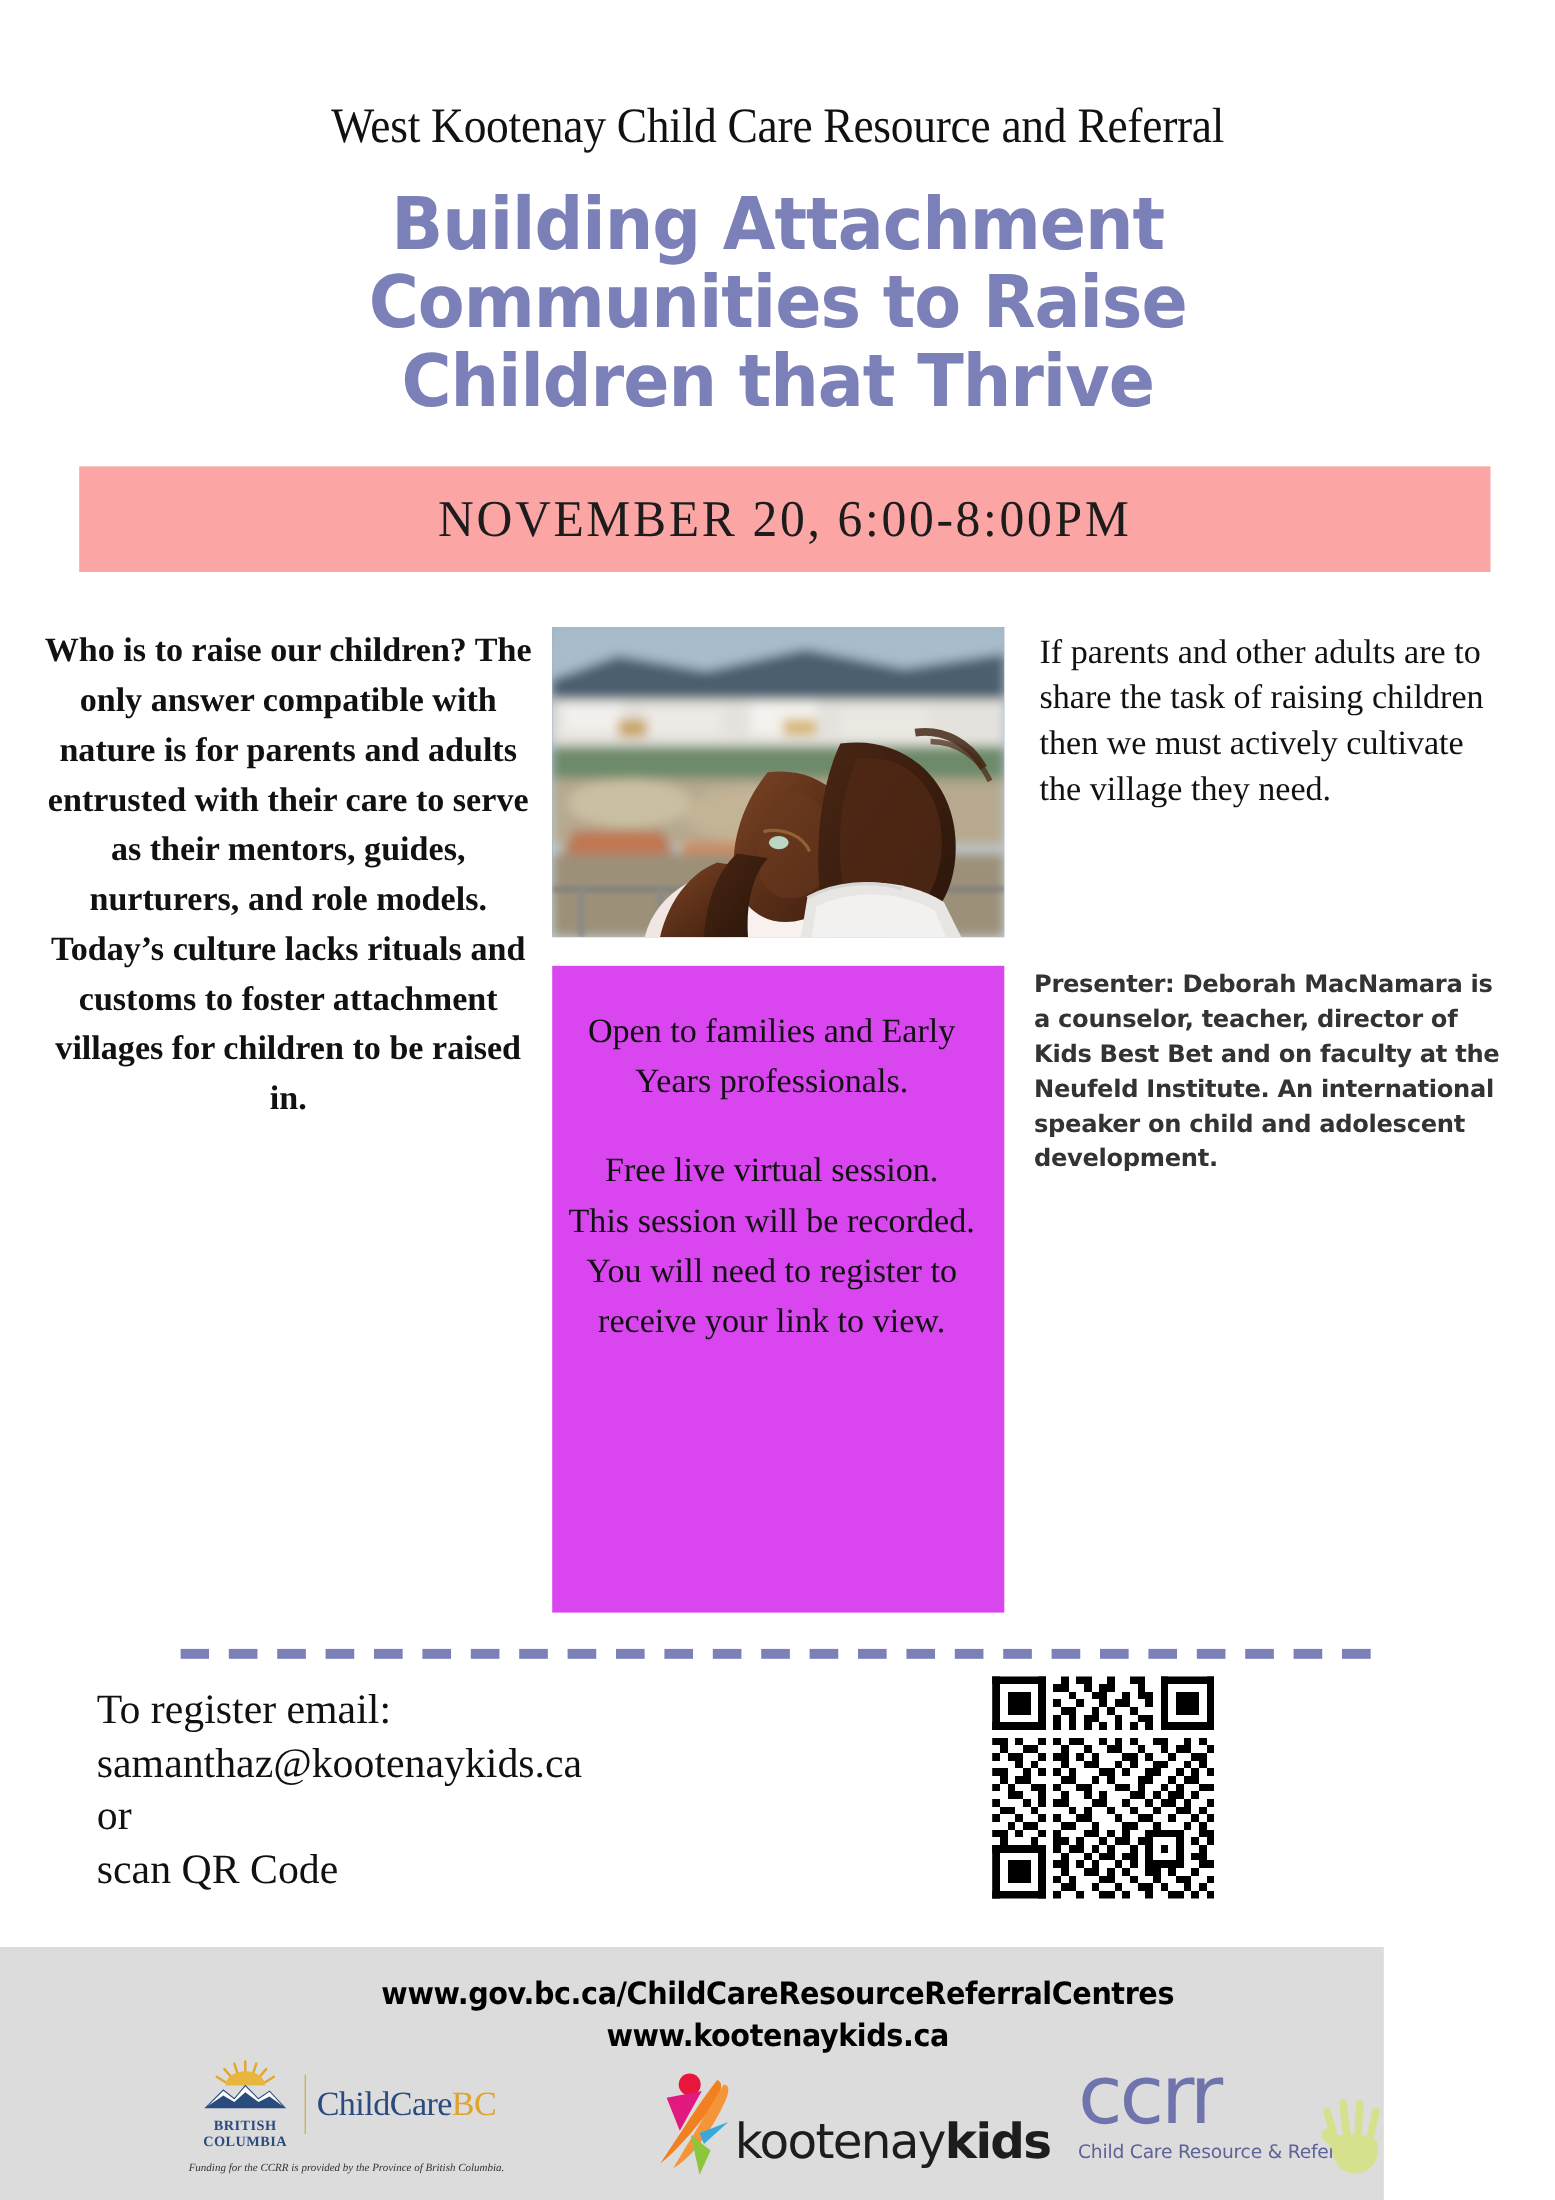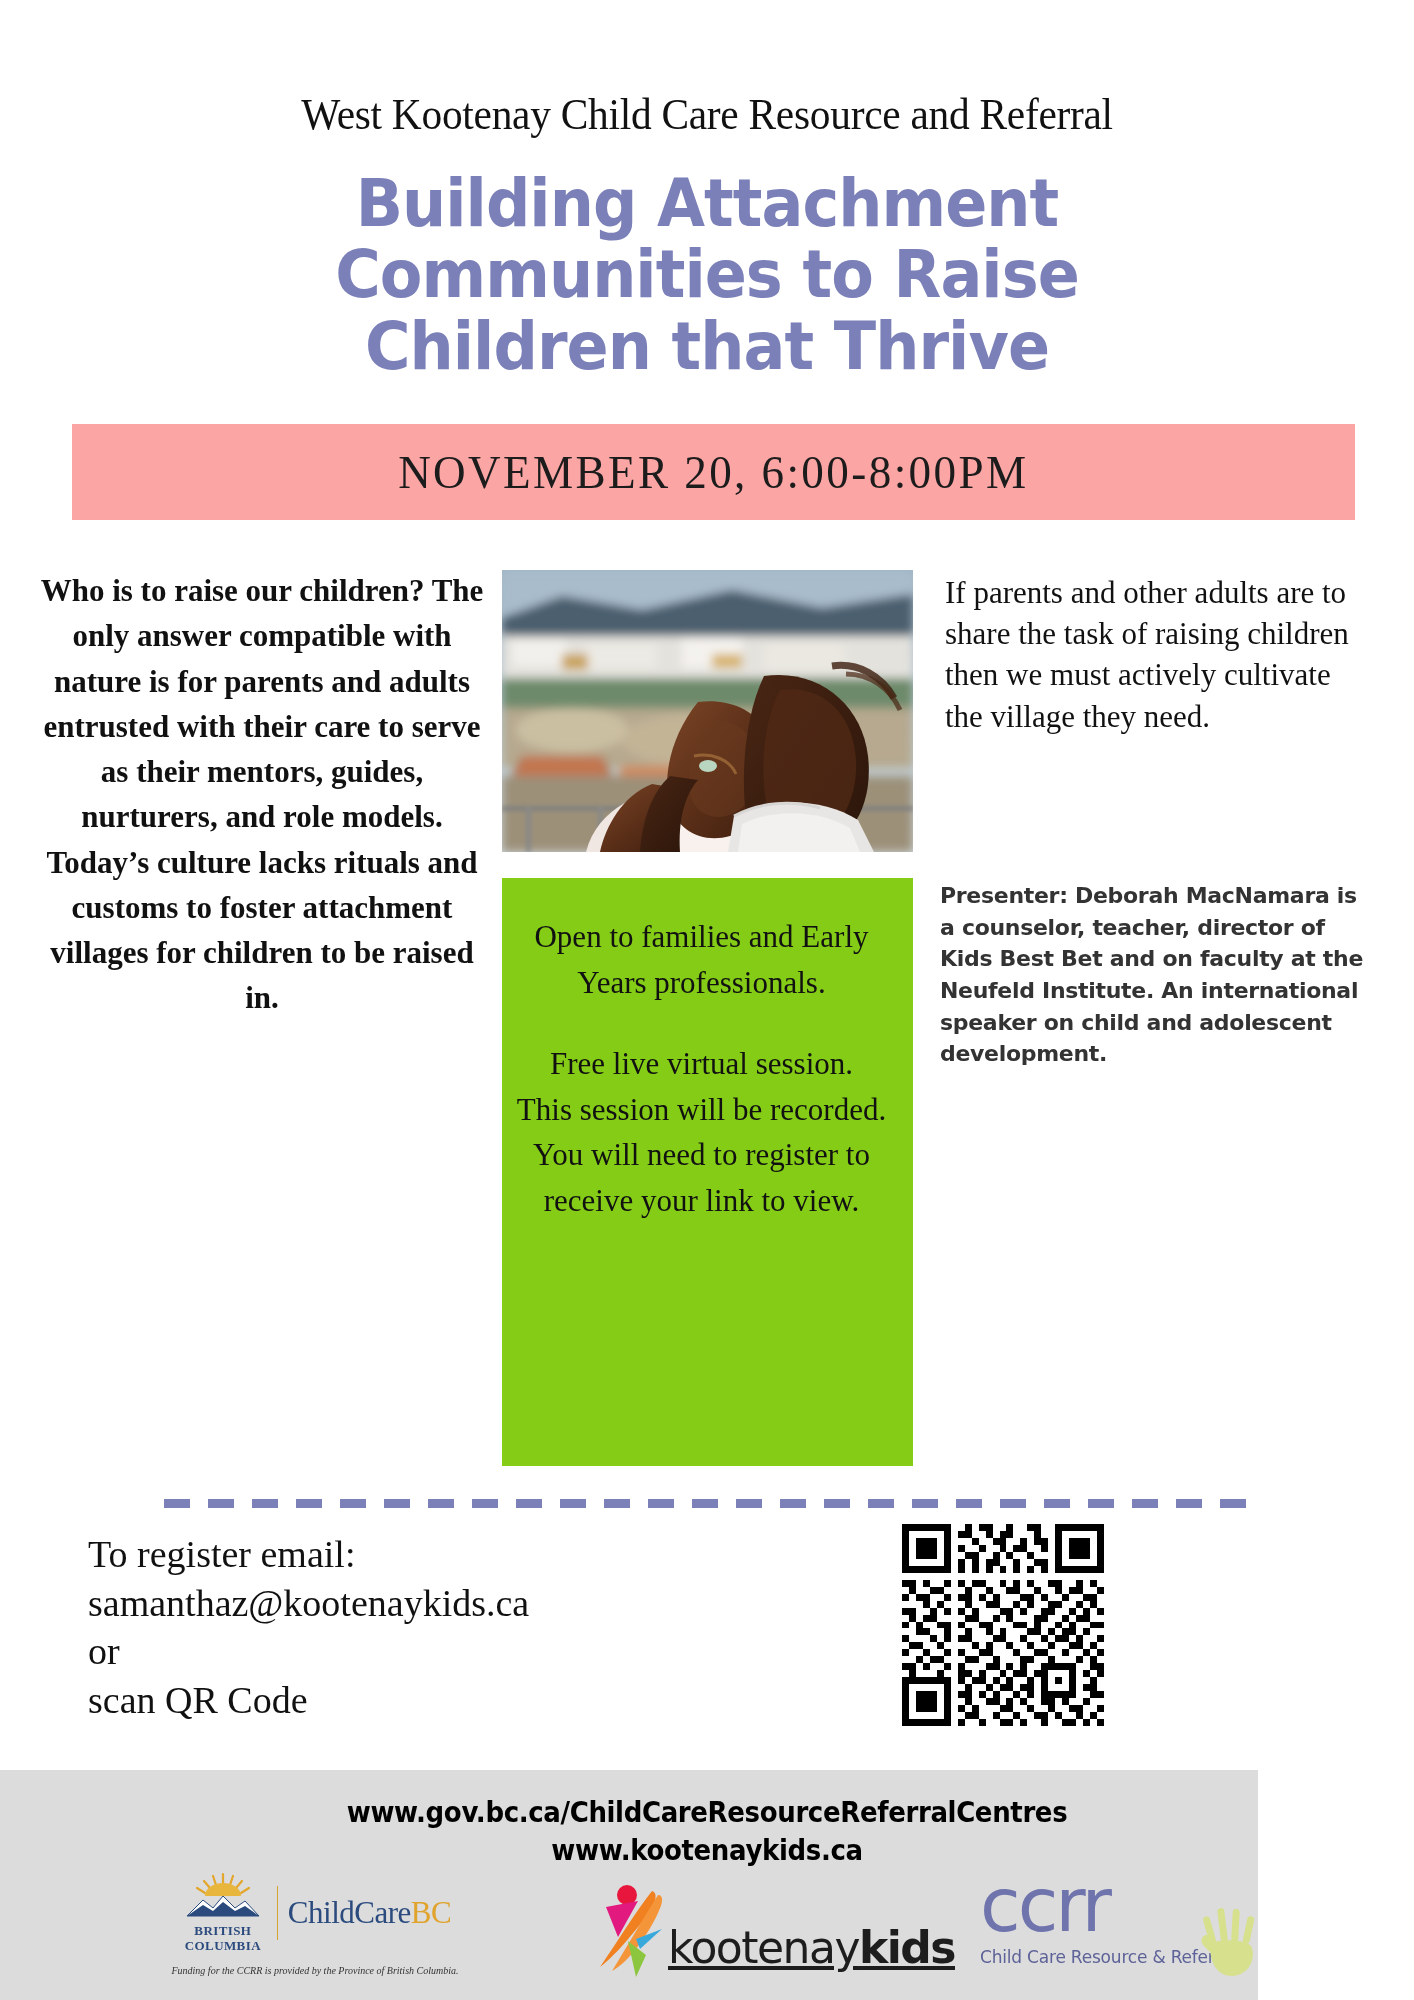--- a/index.html
+++ b/index.html
@@ -102,21 +102,21 @@
     background: #8a9aa8;
   }
   .photo svg { display:block; width:100%; height:100%; }
 
   .green-box {
     position: absolute;
     top: 878px;
     left: 502px;
     width: 411px;
     height: 588px;
-    background: #84cc16;
+    background: #d946ef;
     box-sizing: border-box;
     padding: 36px 24px 20px 12px;
     text-align: center;
     font-family: "Liberation Serif", serif;
     font-size: 31px;
     font-weight: 400;
     line-height: 1.47;
     color: #111111;
   }
   .green-box p { margin: 0; }
@@ -271,21 +271,20 @@
   }
   .kk-mark { width: 96px; height: 100px; flex: 0 0 auto; }
   .kk-mark svg { display:block; width:100%; height:100%; }
   .kk-word {
     font-family: "DejaVu Sans", sans-serif;
     font-size: 44px;
     color: #1d1d1d;
     letter-spacing: -1.5px;
     margin-left: -6px;
     margin-top: 28px;
-    text-decoration: underline;
   }
   .kk-word b { font-weight: 700; }
   .kk-word i { font-style: normal; font-weight: 400; }
 
   
   .logo-ccrr {
     position: absolute;
     left: 980px;
     top: 0px;
     width: 300px;

